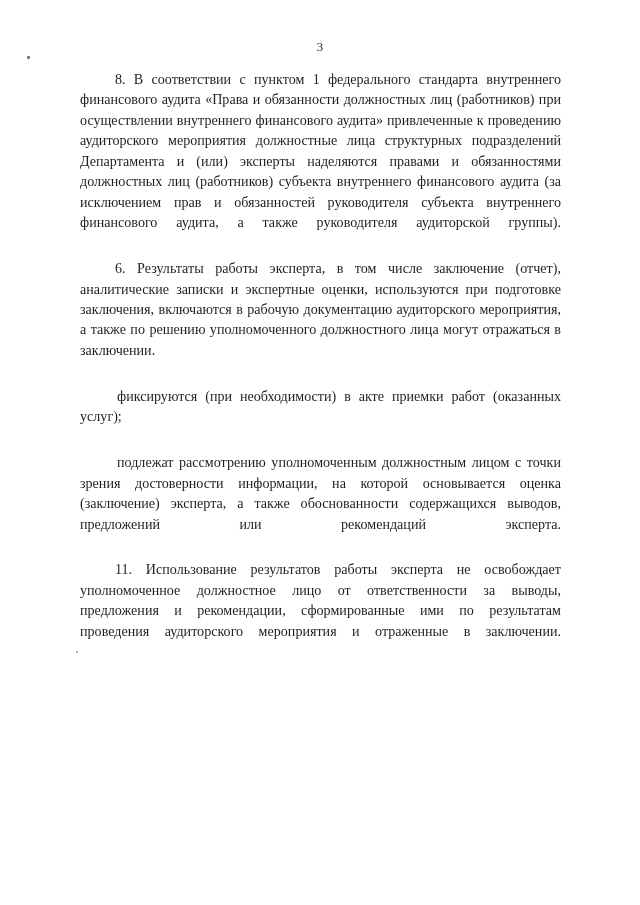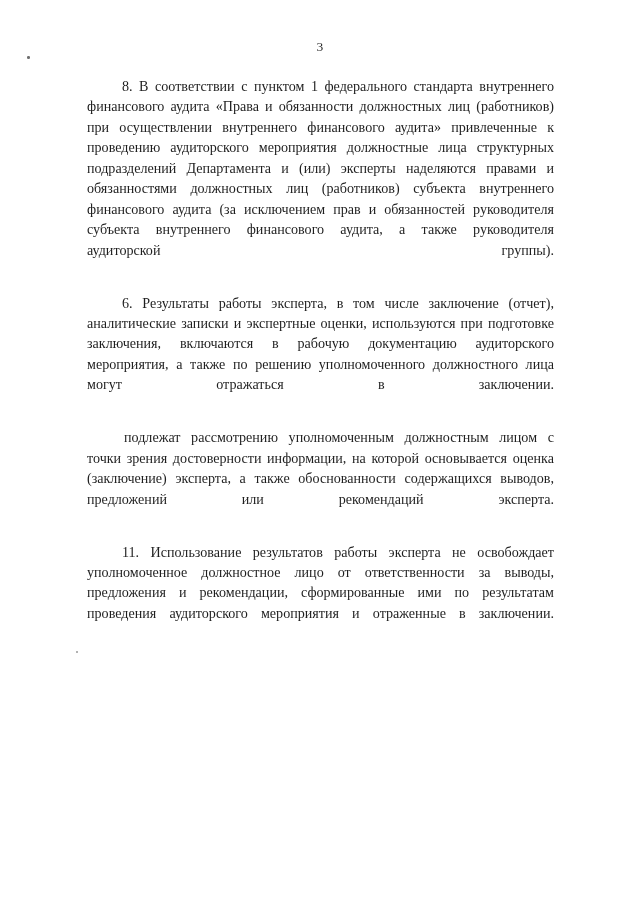--- a/index.html
+++ b/index.html
@@ -41,21 +41,21 @@
     width: 491px;          
     font-size: 14.1px;
     line-height: 20.45px;
     text-align: justify;
     text-justify: inter-word;
     color: #1f1f1f;
     hyphens: none;
   }
 
   .para {
-    margin: 12px;
+    margin: 5px;
     text-indent: 35px;     
     text-align: justify;
   }
 
   
   .para:after {
     content: "";
     display: inline-block;
     width: 100%;
   }
@@ -99,20 +99,21 @@
   <div class="page-number">3</div>
 
   <div class="body-text">
 
     <p class="para">8. В соответствии с пунктом 1 федерального стандарта внутреннего финансового аудита «Права и обязанности должностных лиц (работников) при осуществлении внутреннего финансового аудита» привлеченные к проведению аудиторского мероприятия должностные лица структурных подразделений Департамента и (или) эксперты наделяются правами и обязанностями должностных лиц (работников) субъекта внутреннего финансового аудита (за исключением прав и обязанностей руководителя субъекта внутреннего финансового аудита, а также руководителя аудиторской группы).</p>
 
     <p class="para">6. Результаты работы эксперта, в том числе заключение (отчет), аналитические записки и экспертные оценки, используются при подготовке заключения, включаются в рабочую документацию аудиторского мероприятия, а также по решению уполномоченного должностного лица могут отражаться в заключении.</p>
 
 
 
+    <p class="para sub">фиксируются (при необходимости) в акте приемки работ (оказанных услуг);</p>
 
     <p class="para sub">подлежат рассмотрению уполномоченным должностным лицом с точки зрения достоверности информации, на которой основывается оценка (заключение) эксперта, а также обоснованности содержащихся выводов, предложений или рекомендаций эксперта.</p>
 
     <p class="para">11. Использование результатов работы эксперта не освобождает уполномоченное должностное лицо от ответственности за выводы, предложения и рекомендации, сформированные ими по результатам проведения аудиторского мероприятия и отраженные в заключении.</p>
 
   </div>
 
   <span class="speck speck-a"></span>
   <span class="speck speck-b"></span>
 

